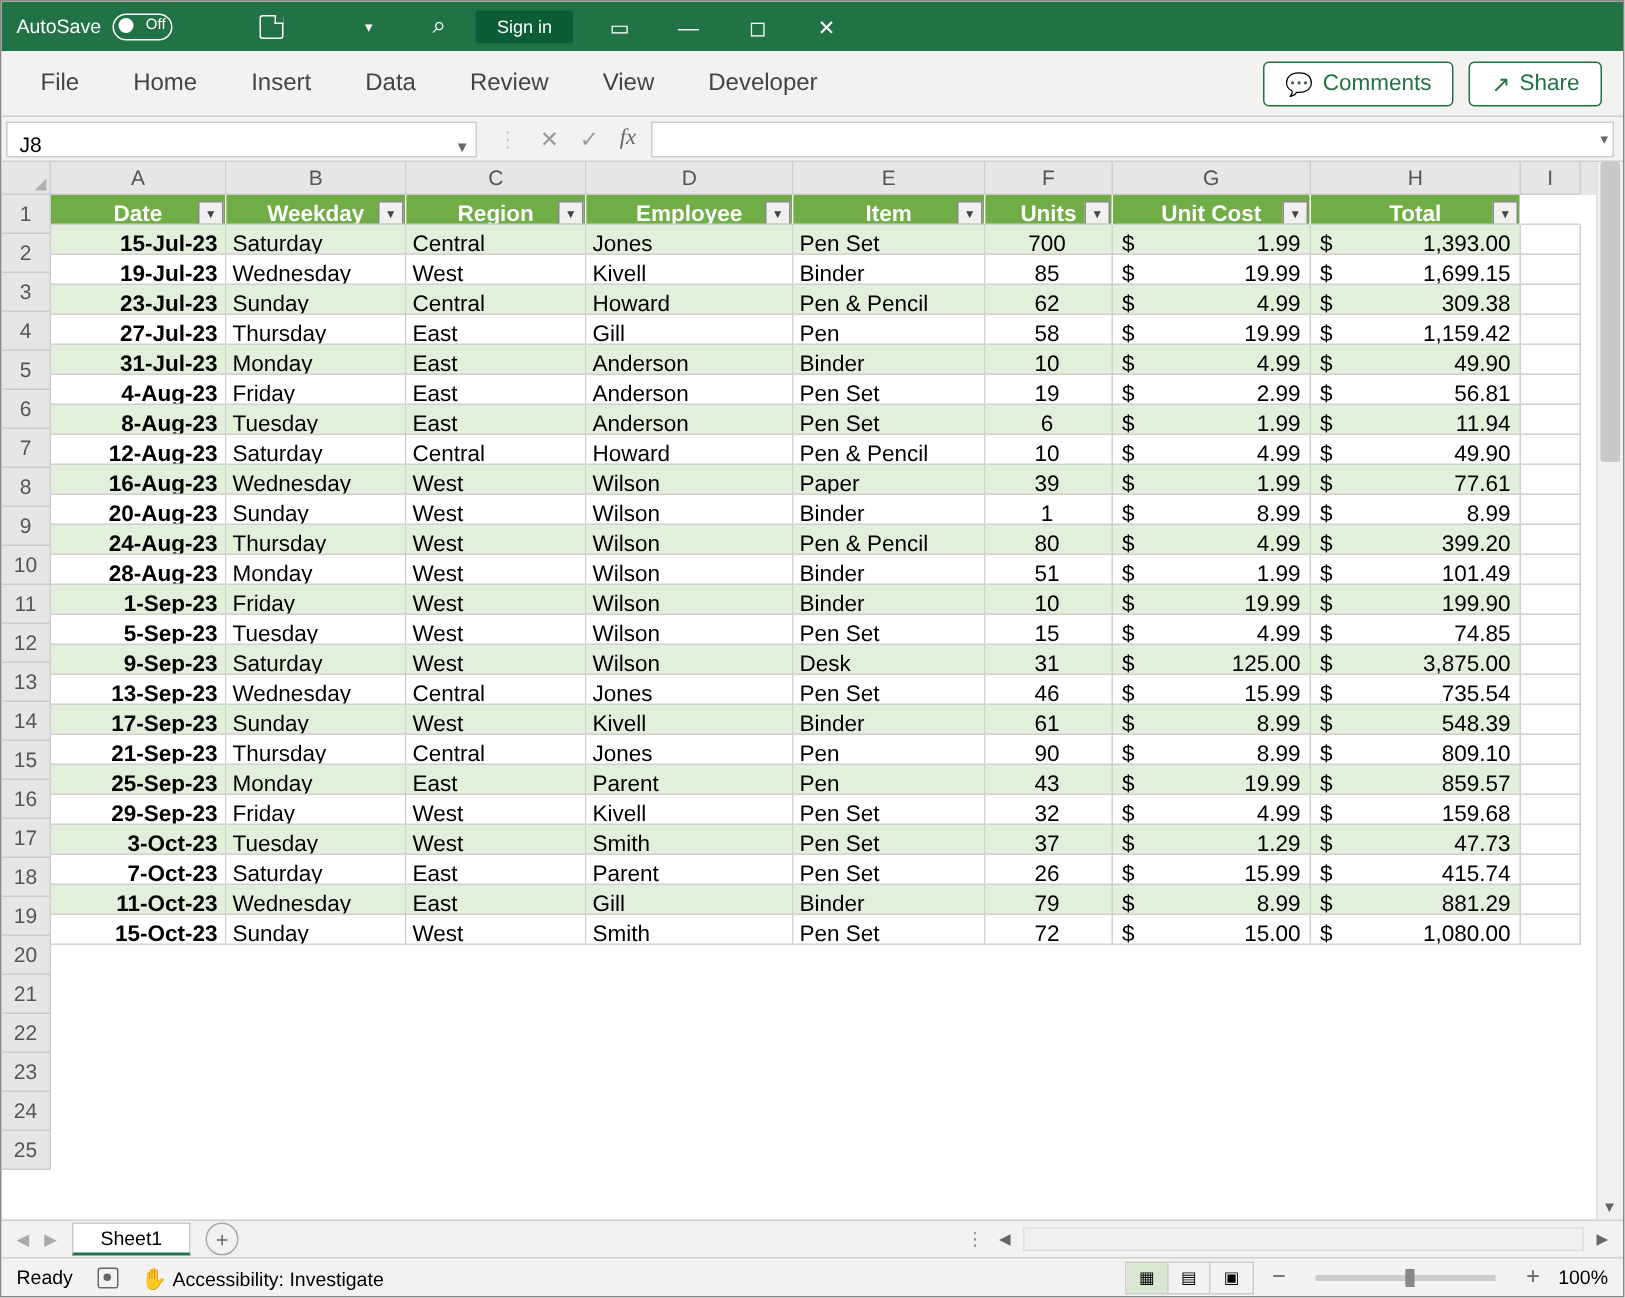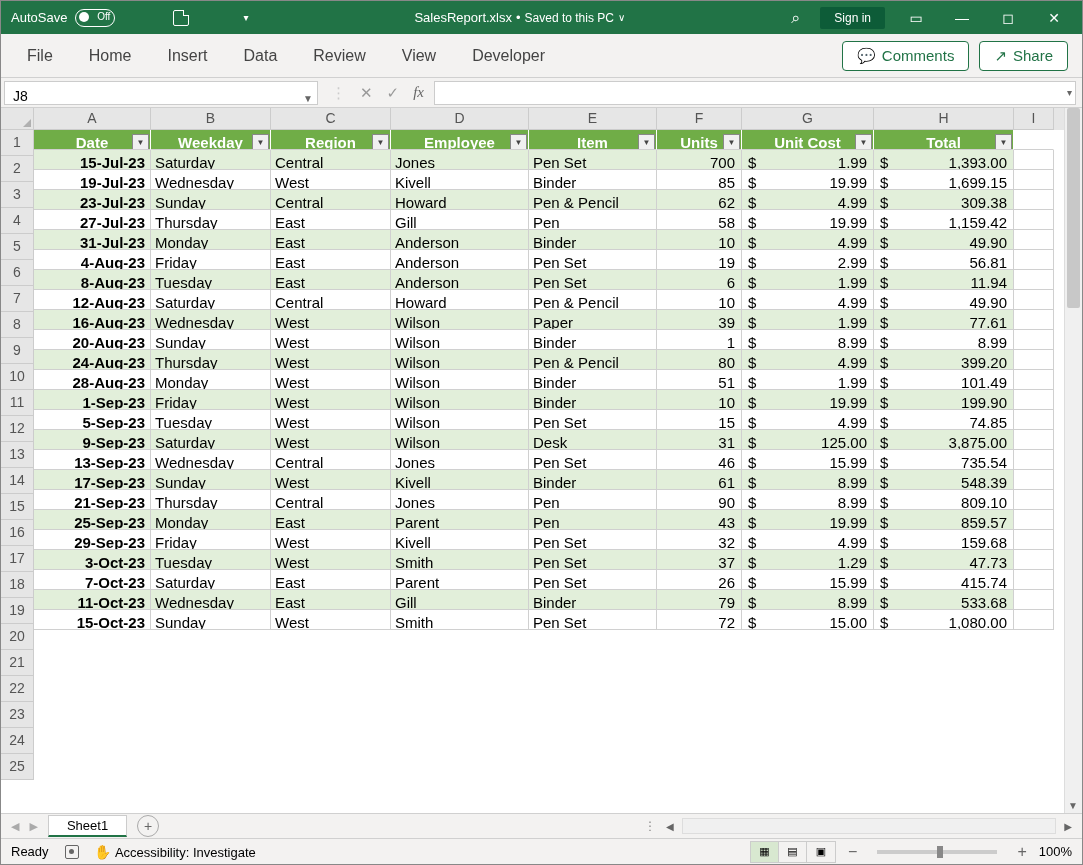--- a/index.html
+++ b/index.html
@@ -49,21 +49,21 @@
 .row-h { height: 26px; border-right: 1px solid #ccc; border-bottom: 1px solid #ccc; text-align: center; font-size: 14px; color: #555; line-height: 25px; background: #e6e6e6; }
 .cells { }
 .row { display: flex; height: 20px; }
 .cell { border-right: 1px solid #d0d0d0; border-bottom: 1px solid #d0d0d0; font-size: 15px; padding: 0 4px; line-height: 25px; overflow: hidden; white-space: nowrap; }
 .header-row .cell { background: #70ad47; color: #fff; font-weight: bold; text-align: center; position: relative; border-right:1px solid #fff;}
 .filter-btn { position: absolute; right: 1px; top: 4px; width: 17px; height: 17px; background: #f0f0f0; border: 1px solid #888; display:flex; align-items:center; justify-content:center;}
 .filter-btn::after{content:'▼'; font-size:8px; color:#444;}
 .even .cell { background: #e2efda; }
 .odd .cell { background: #fff; }
 .cA{width:117px;font-weight:bold;} .cB{width:120px;} .cC{width:120px;} .cD{width:138px;} .cE{width:128px;} .cF{width:85px;} .cG{width:132px;} .cH{width:140px;} .cI{width:40px;}
-.num { text-align: right; padding-right: 6px; }
+.num { text-align: center; padding-right: 6px; }
 .money { display: flex; justify-content: space-between; padding: 0 6px; }
 .money .sym { }
 .date { text-align: right; padding-right: 5px;}
 .cI.cell{background:#fff !important;}
 .vscroll { width: 18px; background: #f0f0f0; border-left: 1px solid #ddd; position:relative;}
 .vthumb{position:absolute; top:0; left:2px; width:13px; height:200px; background:#c8c8c8; border-radius:2px;}
 .vdown{position:absolute; bottom:2px; left:3px; font-size:10px; color:#666;}
 
 
 .sheet-bar { height: 25px; background: #f3f2f1; border-top: 1px solid #d0d0d0; display: flex; align-items: center; font-size: 13px; }
@@ -97,26 +97,20 @@
 
 <div class="titlebar">
   <div class="autosave">
     <span>AutoSave</span>
     <span class="toggle">
         <span class="toggle-off">Off</span>
       </span>
   </div>
   <span class="save-icon"></span>
   <span class="qat-drop">▾</span>
-  <div class="title-center">
-    <span>SalesReport.xlsx</span>
-    <span>•</span>
-    <span class="saved">Saved to this PC</span>
-    <span style="font-size:10px;">∨</span>
-  </div>
   <div class="title-right">
     <span class="search-icon">⌕</span>
     <span class="signin-btn">Sign in</span>
     <span class="title-btn">▭</span>
     <span class="title-btn">—</span>
     <span class="title-btn">◻</span>
     <span class="title-btn">✕</span>
   </div>
 </div>
 
@@ -592,21 +586,21 @@
             <div class="cell cC">East</div>
             <div class="cell cD">Gill</div>
             <div class="cell cE">Binder</div>
             <div class="cell cF num">79</div>
             <div class="cell cG money">
               <span class="sym">$</span>
               <span>8.99</span>
             </div>
             <div class="cell cH money">
               <span class="sym">$</span>
-              <span>533.68</span>
+              <span>881.29</span>
             </div>
             <div class="cell cI"></div>
           </div>
           <div class="row odd">
             <div class="cell cA date">15-Oct-23</div>
             <div class="cell cB">Sunday</div>
             <div class="cell cC">West</div>
             <div class="cell cD">Smith</div>
             <div class="cell cE">Pen Set</div>
             <div class="cell cF num">72</div>

